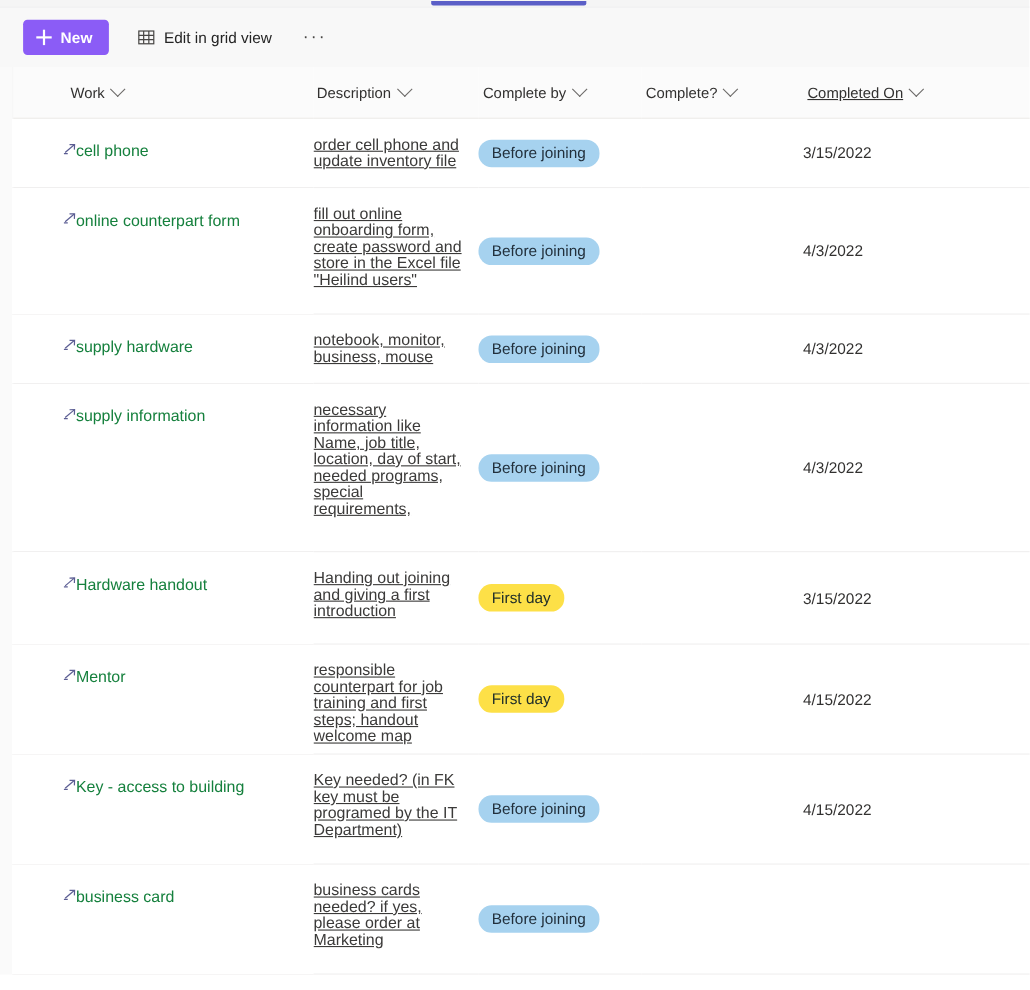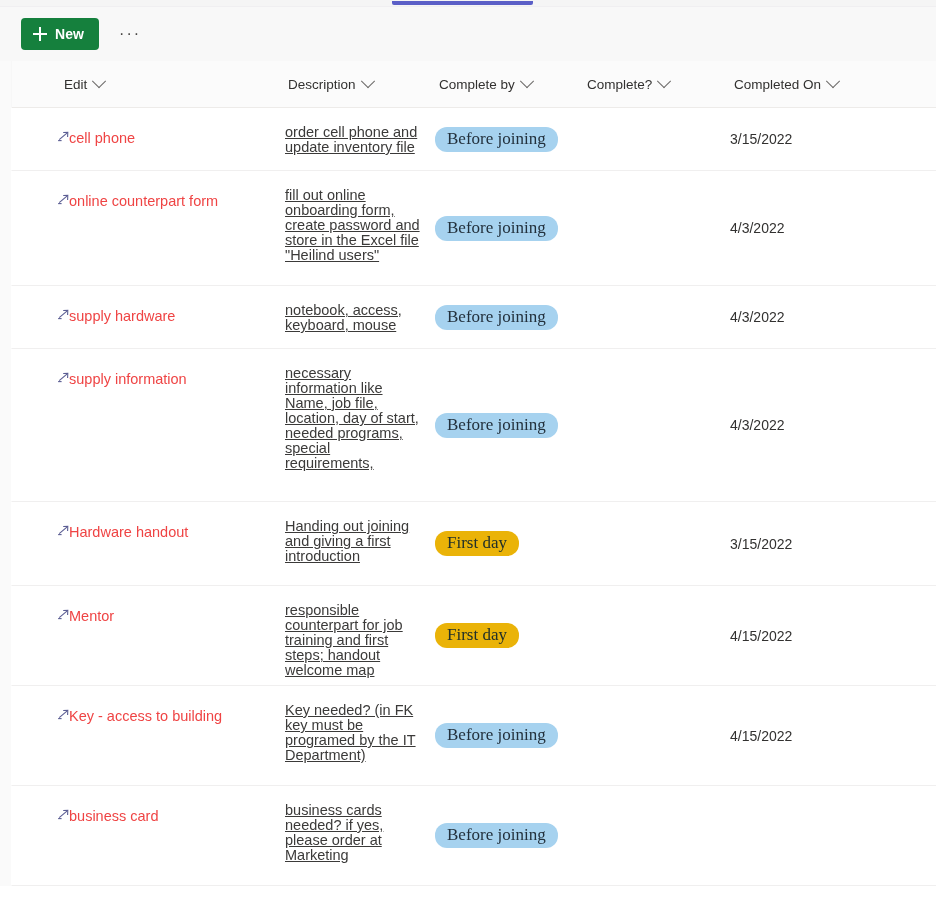--- a/index.html
+++ b/index.html
@@ -38,21 +38,21 @@
   .commandbar {
     height: 54px;
     background: #f8f8f8;
     display: flex;
     align-items: center;
     padding-left: 21px;
     box-sizing: border-box;
   }
   .btn-new {
     height: 32px;
-    background: #15803d;
+    background: #8b5cf6;
     color: #ffffff;
     border: none;
     border-radius: 4px;
     display: inline-flex;
     align-items: center;
     gap: 8px;
     padding: 0 15px 0 12px;
     font-family: "Liberation Sans", sans-serif;
     font-size: 14px;
     font-weight: bold;
@@ -175,21 +175,21 @@
     background: #ffffff;
   }
 
   .cell-work {
     position: relative;
     font-size: 14.5px;
     color: #5b5d93;
     padding-left: 58px;
   }
   .work-link {
-    color: #ef4444;
+    color: #15803d;
     text-decoration: none;
     cursor: pointer;
     display: inline-block;
     line-height: 17px;
   }
   .open-icon {
     position: absolute;
     left: 46px;
     width: 12px;
     height: 12px;
@@ -201,28 +201,27 @@
     color: #3b3a39;
     line-height: 15px;
     padding-right: 14px;
     word-wrap: break-word;
     text-decoration: underline;
   }
 
   .pill {
     display: inline-block;
     border-radius: 12px;
-    font-size: 17px;
+    font-size: 14px;
     line-height: 16px;
     padding: 4px 12px 5px 12px;
     white-space: nowrap;
-    font-family: Liberation Serif, serif;
   }
   .pill-blue  { background: #a6d2ef; color: #22303c; }
-  .pill-green { background: #eab308; color: #22302a; }
+  .pill-green { background: #fde047; color: #22302a; }
 
   .cell-date {
     font-size: 14px;
     color: #323130;
     white-space: nowrap;
   }
 
   .pad-t-22 { padding-top: 22px; }
   .pad-t-17 { padding-top: 17px; }
 </style>
@@ -233,40 +232,52 @@
   <div class="tab-indicator"></div>
 </div>
 
 <div class="commandbar">
 
   <button class="btn-new">
     <span class="plus"></span>
     <span>New</span>
   </button>
 
+  <button class="cmd-item">
+    <span class="grid-icon">
+      <svg width="16" height="16" viewBox="0 0 16 16" aria-hidden="true">
+        <rect x="1.2" y="2.2" width="13.6" height="11.6" fill="none" stroke="#484644" stroke-width="1.1"></rect>
+        <line x1="1.2" y1="6.1" x2="14.8" y2="6.1" stroke="#484644" stroke-width="1.1"></line>
+        <line x1="1.2" y1="10" x2="14.8" y2="10" stroke="#484644" stroke-width="1.1"></line>
+        <line x1="5.6" y1="2.2" x2="5.6" y2="13.8" stroke="#484644" stroke-width="1.1"></line>
+        <line x1="10.3" y1="2.2" x2="10.3" y2="13.8" stroke="#484644" stroke-width="1.1"></line>
+      </svg>
+    </span>
+    <span>Edit in grid view</span>
+  </button>
 
   <button class="cmd-ellipsis">···</button>
 </div>
 
 <div class="list-region">
   <div class="gutter"></div>
 
   <table class="list">
     <colgroup>
       <col class="c-work">
         <col class="c-desc">
         <col class="c-compby">
         <col class="c-compq">
         <col class="c-compon">
     </colgroup>
     <thead>
       <tr>
         <th>
           <span class="th-inner" style="margin-left:47px;">
-            <span>Edit</span>
+            <span>Work</span>
             <span class="chev"></span>
           </span>
         </th>
         <th>
           <span class="th-inner" style="margin-left:-3px;justify-content:space-between;">
             <span>Description</span>
             <span class="chev"></span>
           </span>
         </th>
         <th>
@@ -275,21 +286,21 @@
             <span class="chev"></span>
           </span>
         </th>
         <th>
           <span class="th-inner" style="margin-left:-2px;align-items:center;">
             <span>Complete?</span>
             <span class="chev"></span>
           </span>
         </th>
         <th>
-          <span class="th-inner" style="margin-left:-2px;">
+          <span class="th-inner" style="margin-left:-2px;text-decoration:underline;">
             <span>Completed On</span>
             <span class="chev"></span>
           </span>
         </th>
       </tr>
     </thead>
     <tbody id="list-body">
         <tr style="height: 63px;">
           <td class="cell-work pad-t-22"><span class="open-icon"><svg viewBox="0 0 12 12" width="12" height="12" aria-hidden="true">
                 <line x1="10.5" y1="1.6" x2="2.2" y2="8.6" stroke="#5b5d93" stroke-width="1.1"></line>
@@ -311,32 +322,32 @@
           <td style="vertical-align: middle;"><span class="pill pill-blue">Before joining</span></td>
           <td style="vertical-align: middle;"></td>
           <td class="cell-date" style="vertical-align: middle;">4/3/2022</td>
         </tr>
         <tr style="height: 63px;">
           <td class="cell-work pad-t-22"><span class="open-icon"><svg viewBox="0 0 12 12" width="12" height="12" aria-hidden="true">
                 <line x1="10.5" y1="1.6" x2="2.2" y2="8.6" stroke="#5b5d93" stroke-width="1.1"></line>
                 <polyline points="10.6,6 10.8,1.4 6.2,1.5" fill="none" stroke="#5b5d93" stroke-width="1.1"></polyline>
                 <line x1="1.1" y1="9.6" x2="4.6" y2="9.6" stroke="#5b5d93" stroke-width="1.1"></line>
               </svg></span><a class="work-link">supply hardware</a></td>
-          <td class="cell-desc pad-t-17">notebook, access, keyboard, mouse</td>
+          <td class="cell-desc pad-t-17">notebook, monitor, business, mouse</td>
           <td style="vertical-align: middle;"><span class="pill pill-blue">Before joining</span></td>
           <td style="vertical-align: middle;"></td>
           <td class="cell-date" style="vertical-align: middle;">4/3/2022</td>
         </tr>
         <tr style="height: 153px;">
           <td class="cell-work pad-t-22"><span class="open-icon"><svg viewBox="0 0 12 12" width="12" height="12" aria-hidden="true">
                 <line x1="10.5" y1="1.6" x2="2.2" y2="8.6" stroke="#5b5d93" stroke-width="1.1"></line>
                 <polyline points="10.6,6 10.8,1.4 6.2,1.5" fill="none" stroke="#5b5d93" stroke-width="1.1"></polyline>
                 <line x1="1.1" y1="9.6" x2="4.6" y2="9.6" stroke="#5b5d93" stroke-width="1.1"></line>
               </svg></span><a class="work-link">supply information</a></td>
-          <td class="cell-desc pad-t-17">necessary information like Name, job file, location, day of start, needed programs, special requirements,</td>
+          <td class="cell-desc pad-t-17">necessary information like Name, job title, location, day of start, needed programs, special requirements,</td>
           <td style="vertical-align: middle;"><span class="pill pill-blue">Before joining</span></td>
           <td style="vertical-align: middle;"></td>
           <td class="cell-date" style="vertical-align: middle;">4/3/2022</td>
         </tr>
         <tr style="height: 84px;">
           <td class="cell-work pad-t-22"><span class="open-icon"><svg viewBox="0 0 12 12" width="12" height="12" aria-hidden="true">
                 <line x1="10.5" y1="1.6" x2="2.2" y2="8.6" stroke="#5b5d93" stroke-width="1.1"></line>
                 <polyline points="10.6,6 10.8,1.4 6.2,1.5" fill="none" stroke="#5b5d93" stroke-width="1.1"></polyline>
                 <line x1="1.1" y1="9.6" x2="4.6" y2="9.6" stroke="#5b5d93" stroke-width="1.1"></line>
               </svg></span><a class="work-link">Hardware handout</a></td>

